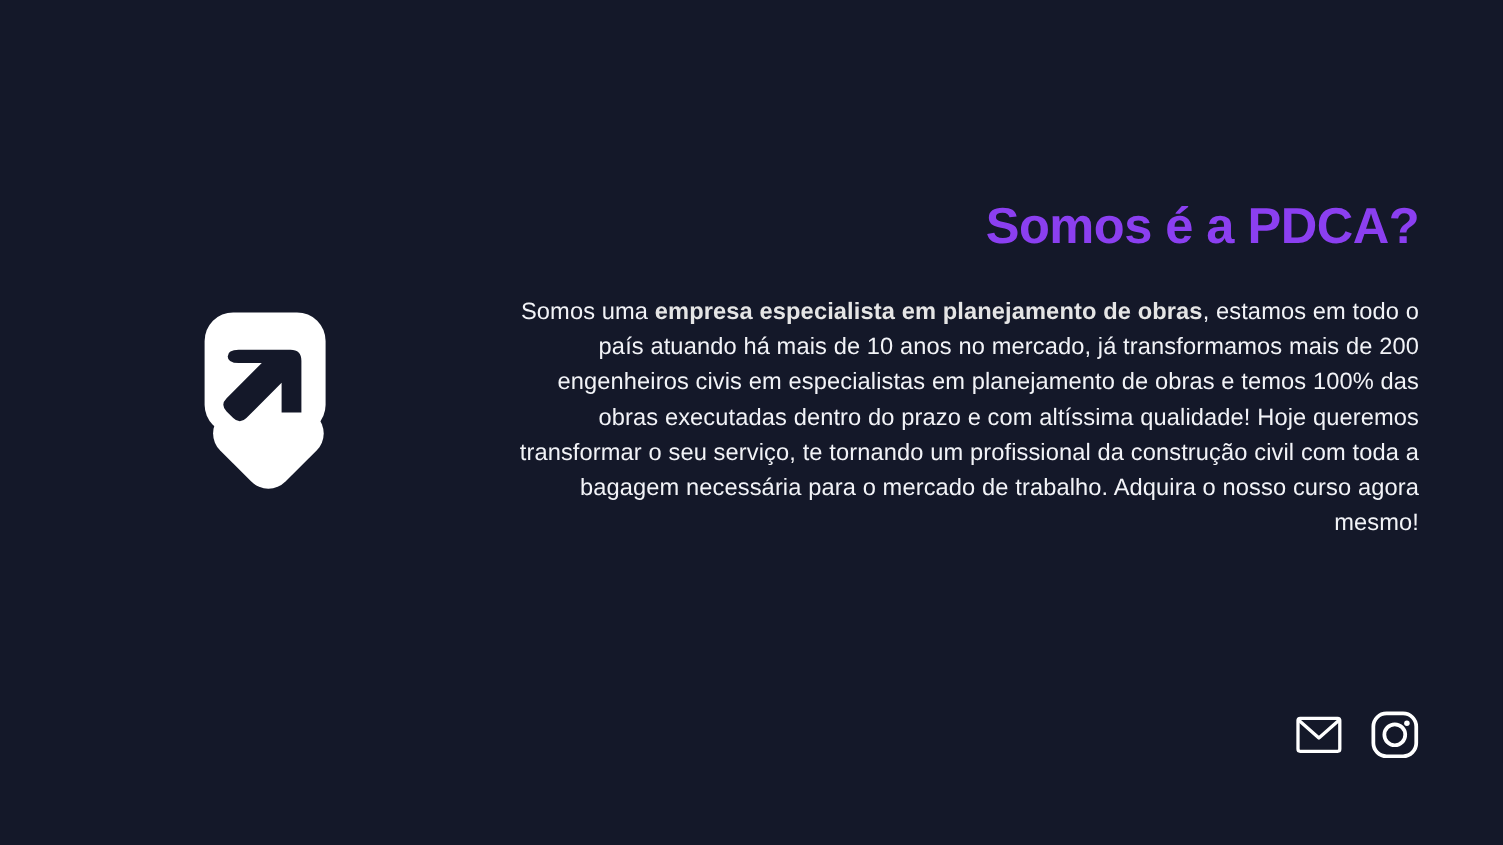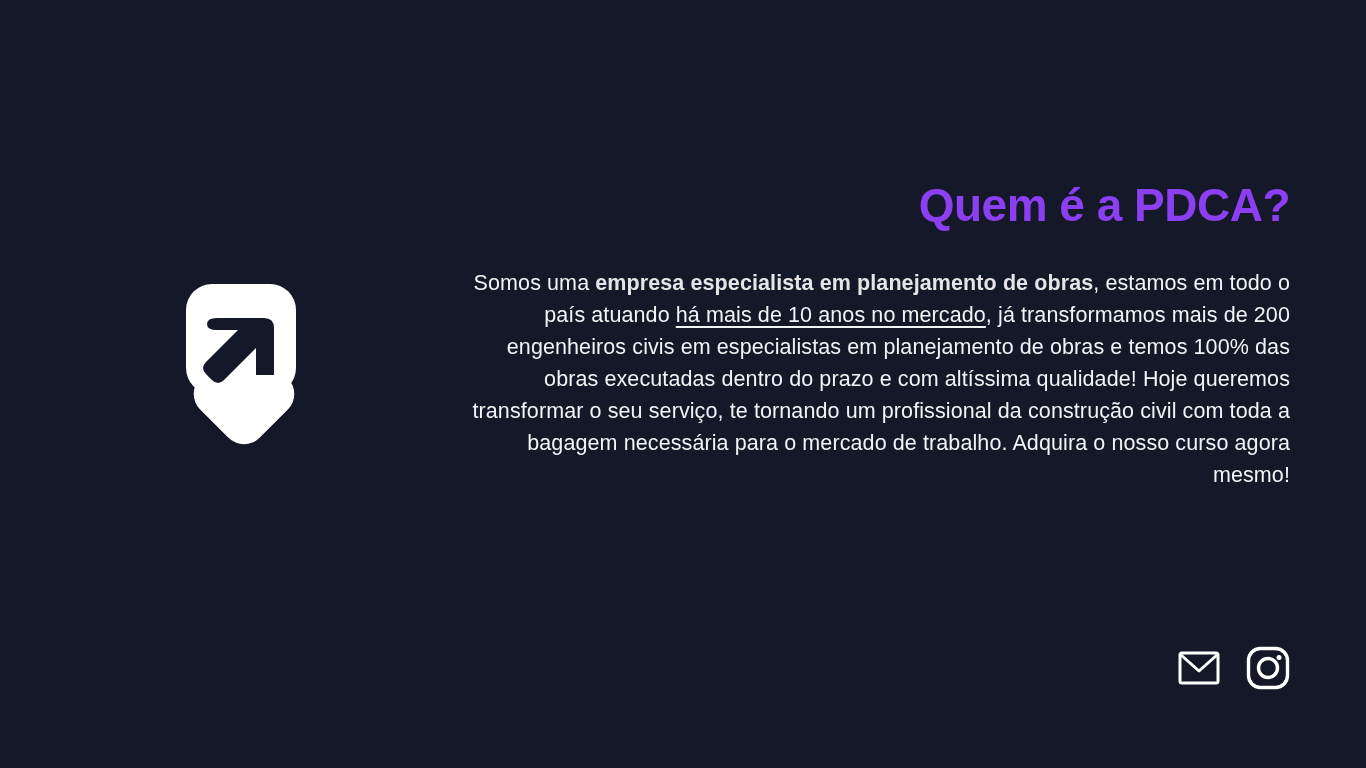--- a/index.html
+++ b/index.html
@@ -57,21 +57,20 @@
     line-height: 32px;
     color: #f2f3f7;
     font-weight: 400;
     letter-spacing: 0.1px;
   }
   .hl {
     color: #e5e5e5;
     font-weight: bold;
   }
   .ul {
-    text-decoration: underline;
     text-underline-offset: 4px;
   }
 
   
   .socials {
     position: absolute;
     right: 76px;
     bottom: 78px;
     display: flex;
     align-items: center;
@@ -104,21 +103,21 @@
         <rect x="8" y="22" width="110" height="110" rx="26" ry="26"></rect>
 
         <g transform="rotate(-45 66 132)">
           <rect x="24" y="90" width="84" height="84" rx="22" ry="22"></rect>
         </g>
       </g>
     </svg>
   </div>
 
   <div class="content">
-    <h1 class="title">Quem é a PDCA?</h1>
+    <h1 class="title">Somos é a PDCA?</h1>
 
     <p class="body-text"><span>Somos uma </span><span class="hl">empresa especialista em planejamento de obras</span><span>, estamos em todo o país atuando </span><span class="ul">há mais de 10 anos no mercado</span><span>, já transformamos mais de 200 engenheiros civis em especialistas em planejamento de obras e temos 100% das obras executadas dentro do prazo e com altíssima qualidade! Hoje queremos transformar o seu serviço, te tornando um profissional da construção civil com toda a bagagem necessária para o mercado de trabalho. Adquira o nosso curso agora mesmo!</span></p>
   </div>
 
   <div class="socials">
     <a class="social-icon" href="#" aria-label="E-mail">
       <svg width="42" height="34" viewBox="0 0 42 34" xmlns="http://www.w3.org/2000/svg">
         <rect x="2" y="2" width="38" height="30" rx="2" ry="2" fill="none" stroke="#ffffff" stroke-width="3"></rect>
         <path d="M3 4 L21 20 L39 4" fill="none" stroke="#ffffff" stroke-width="3" stroke-linecap="round" stroke-linejoin="round"></path>
       </svg>

